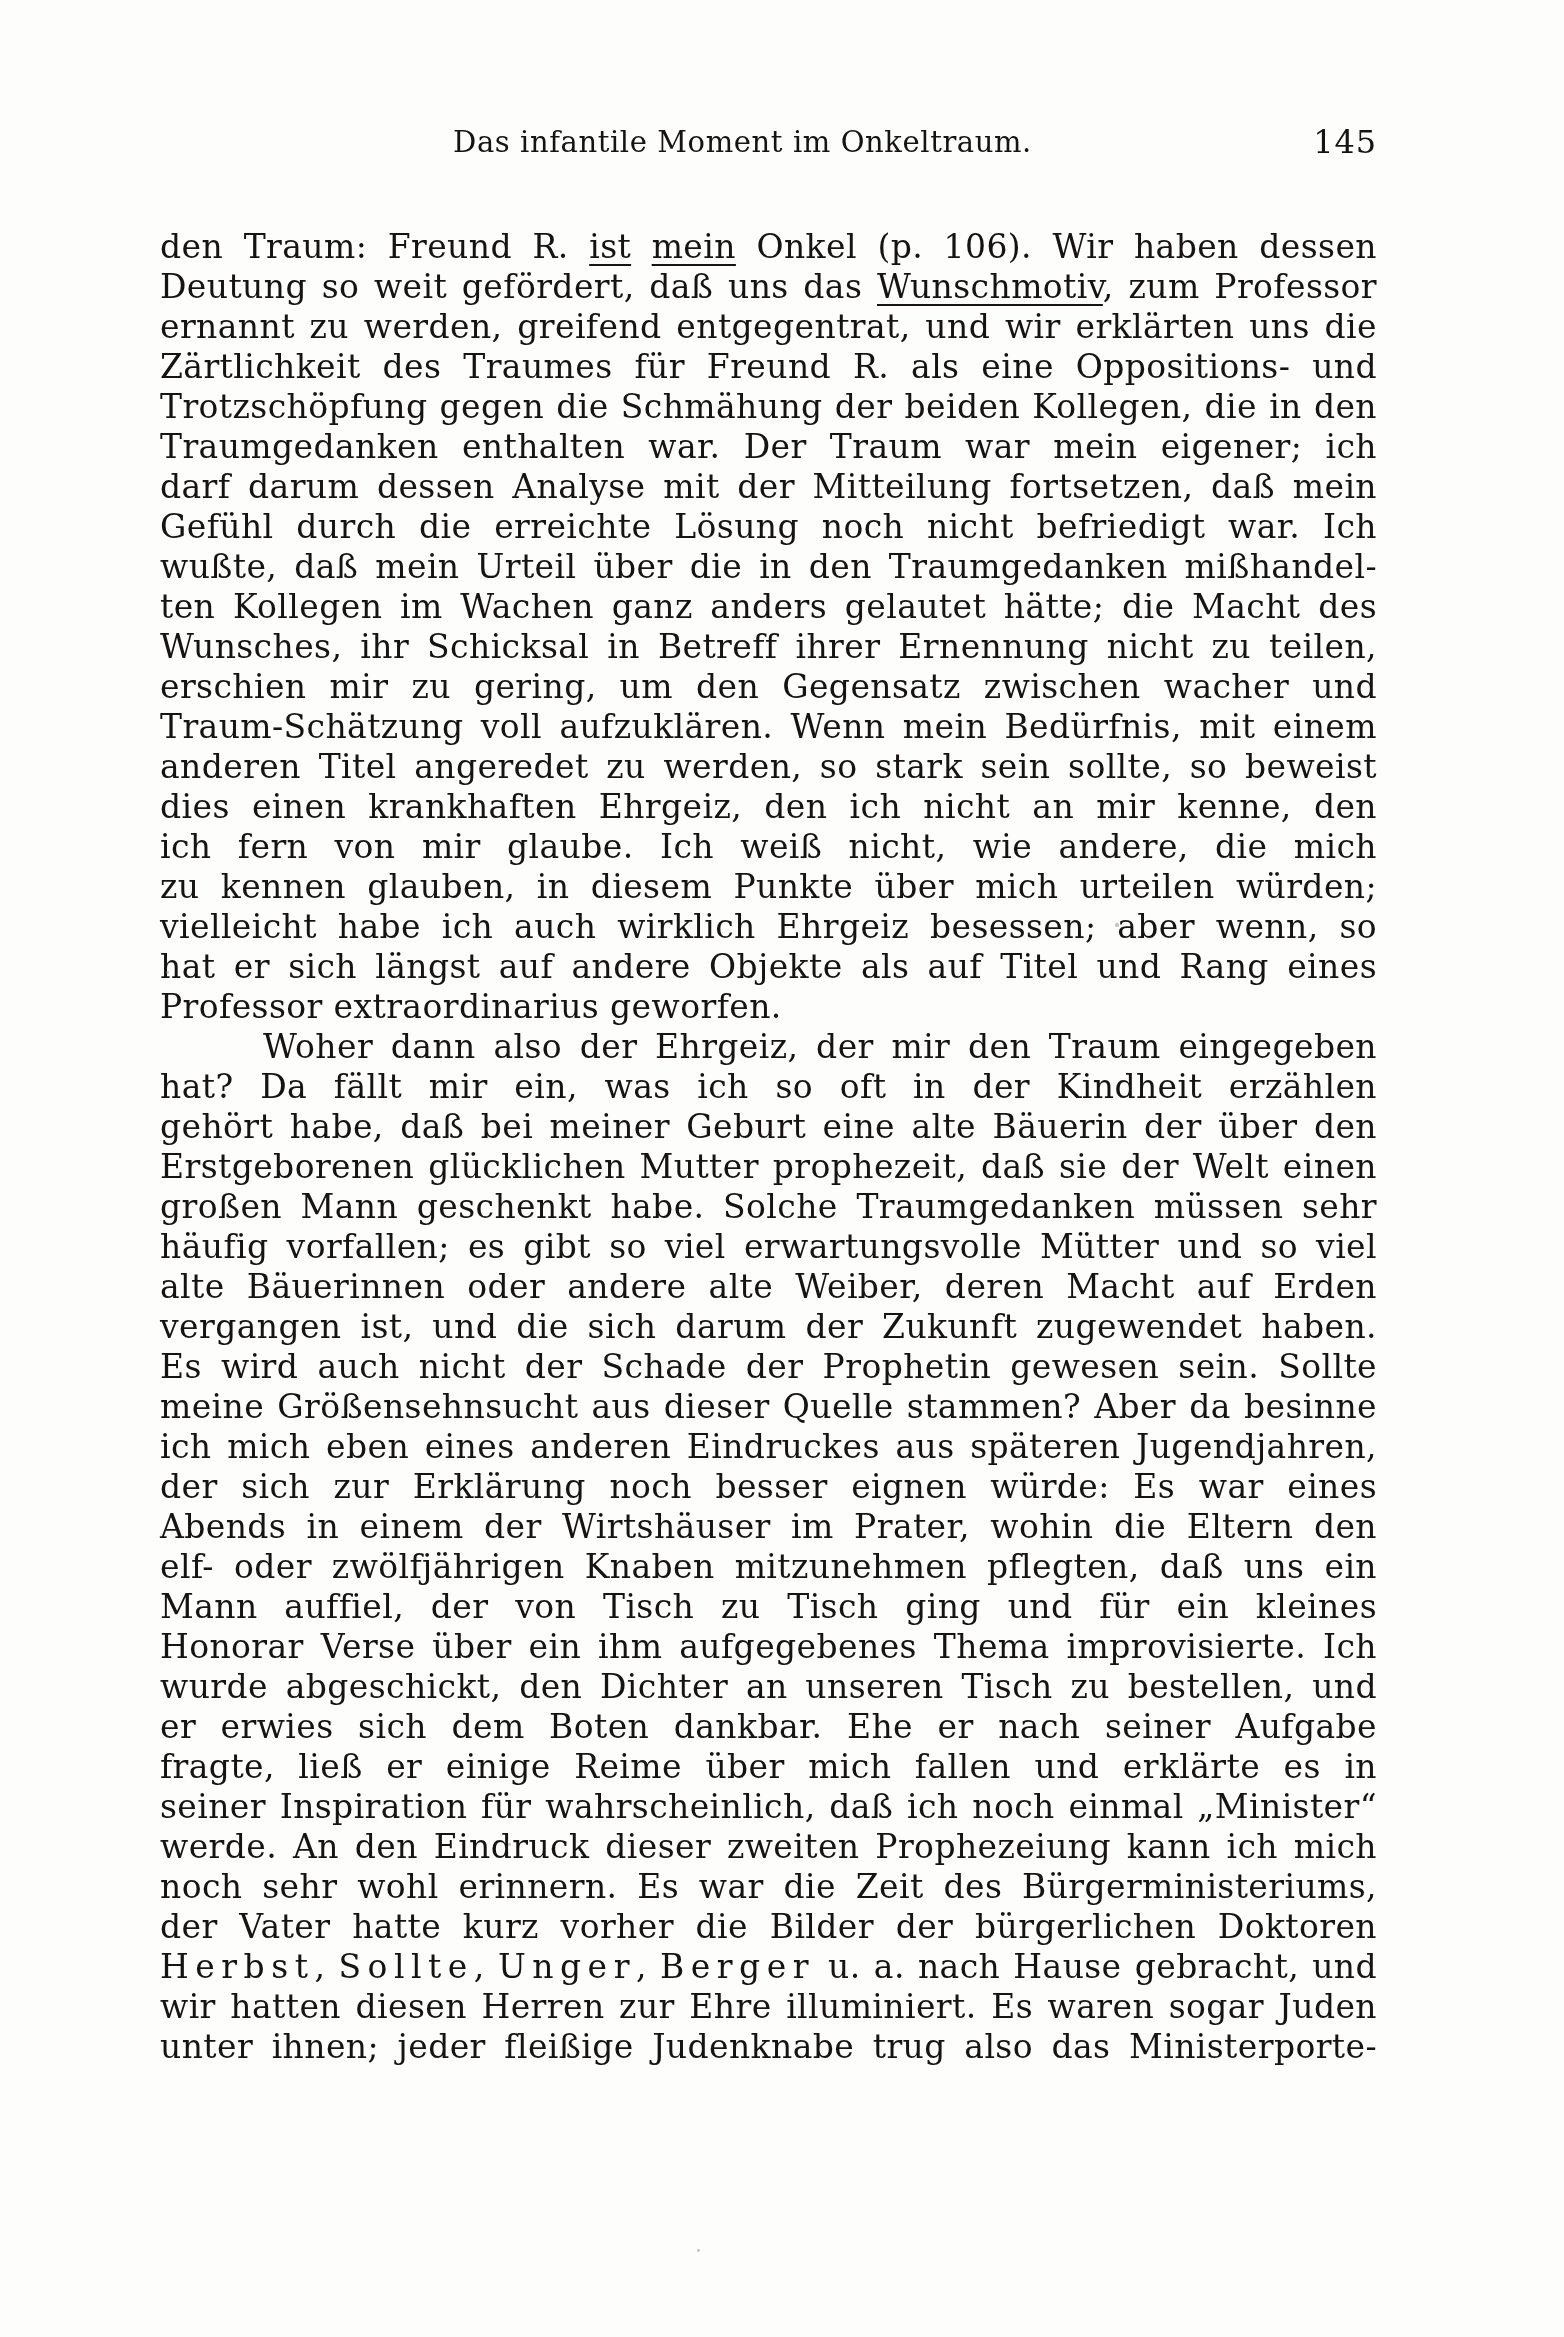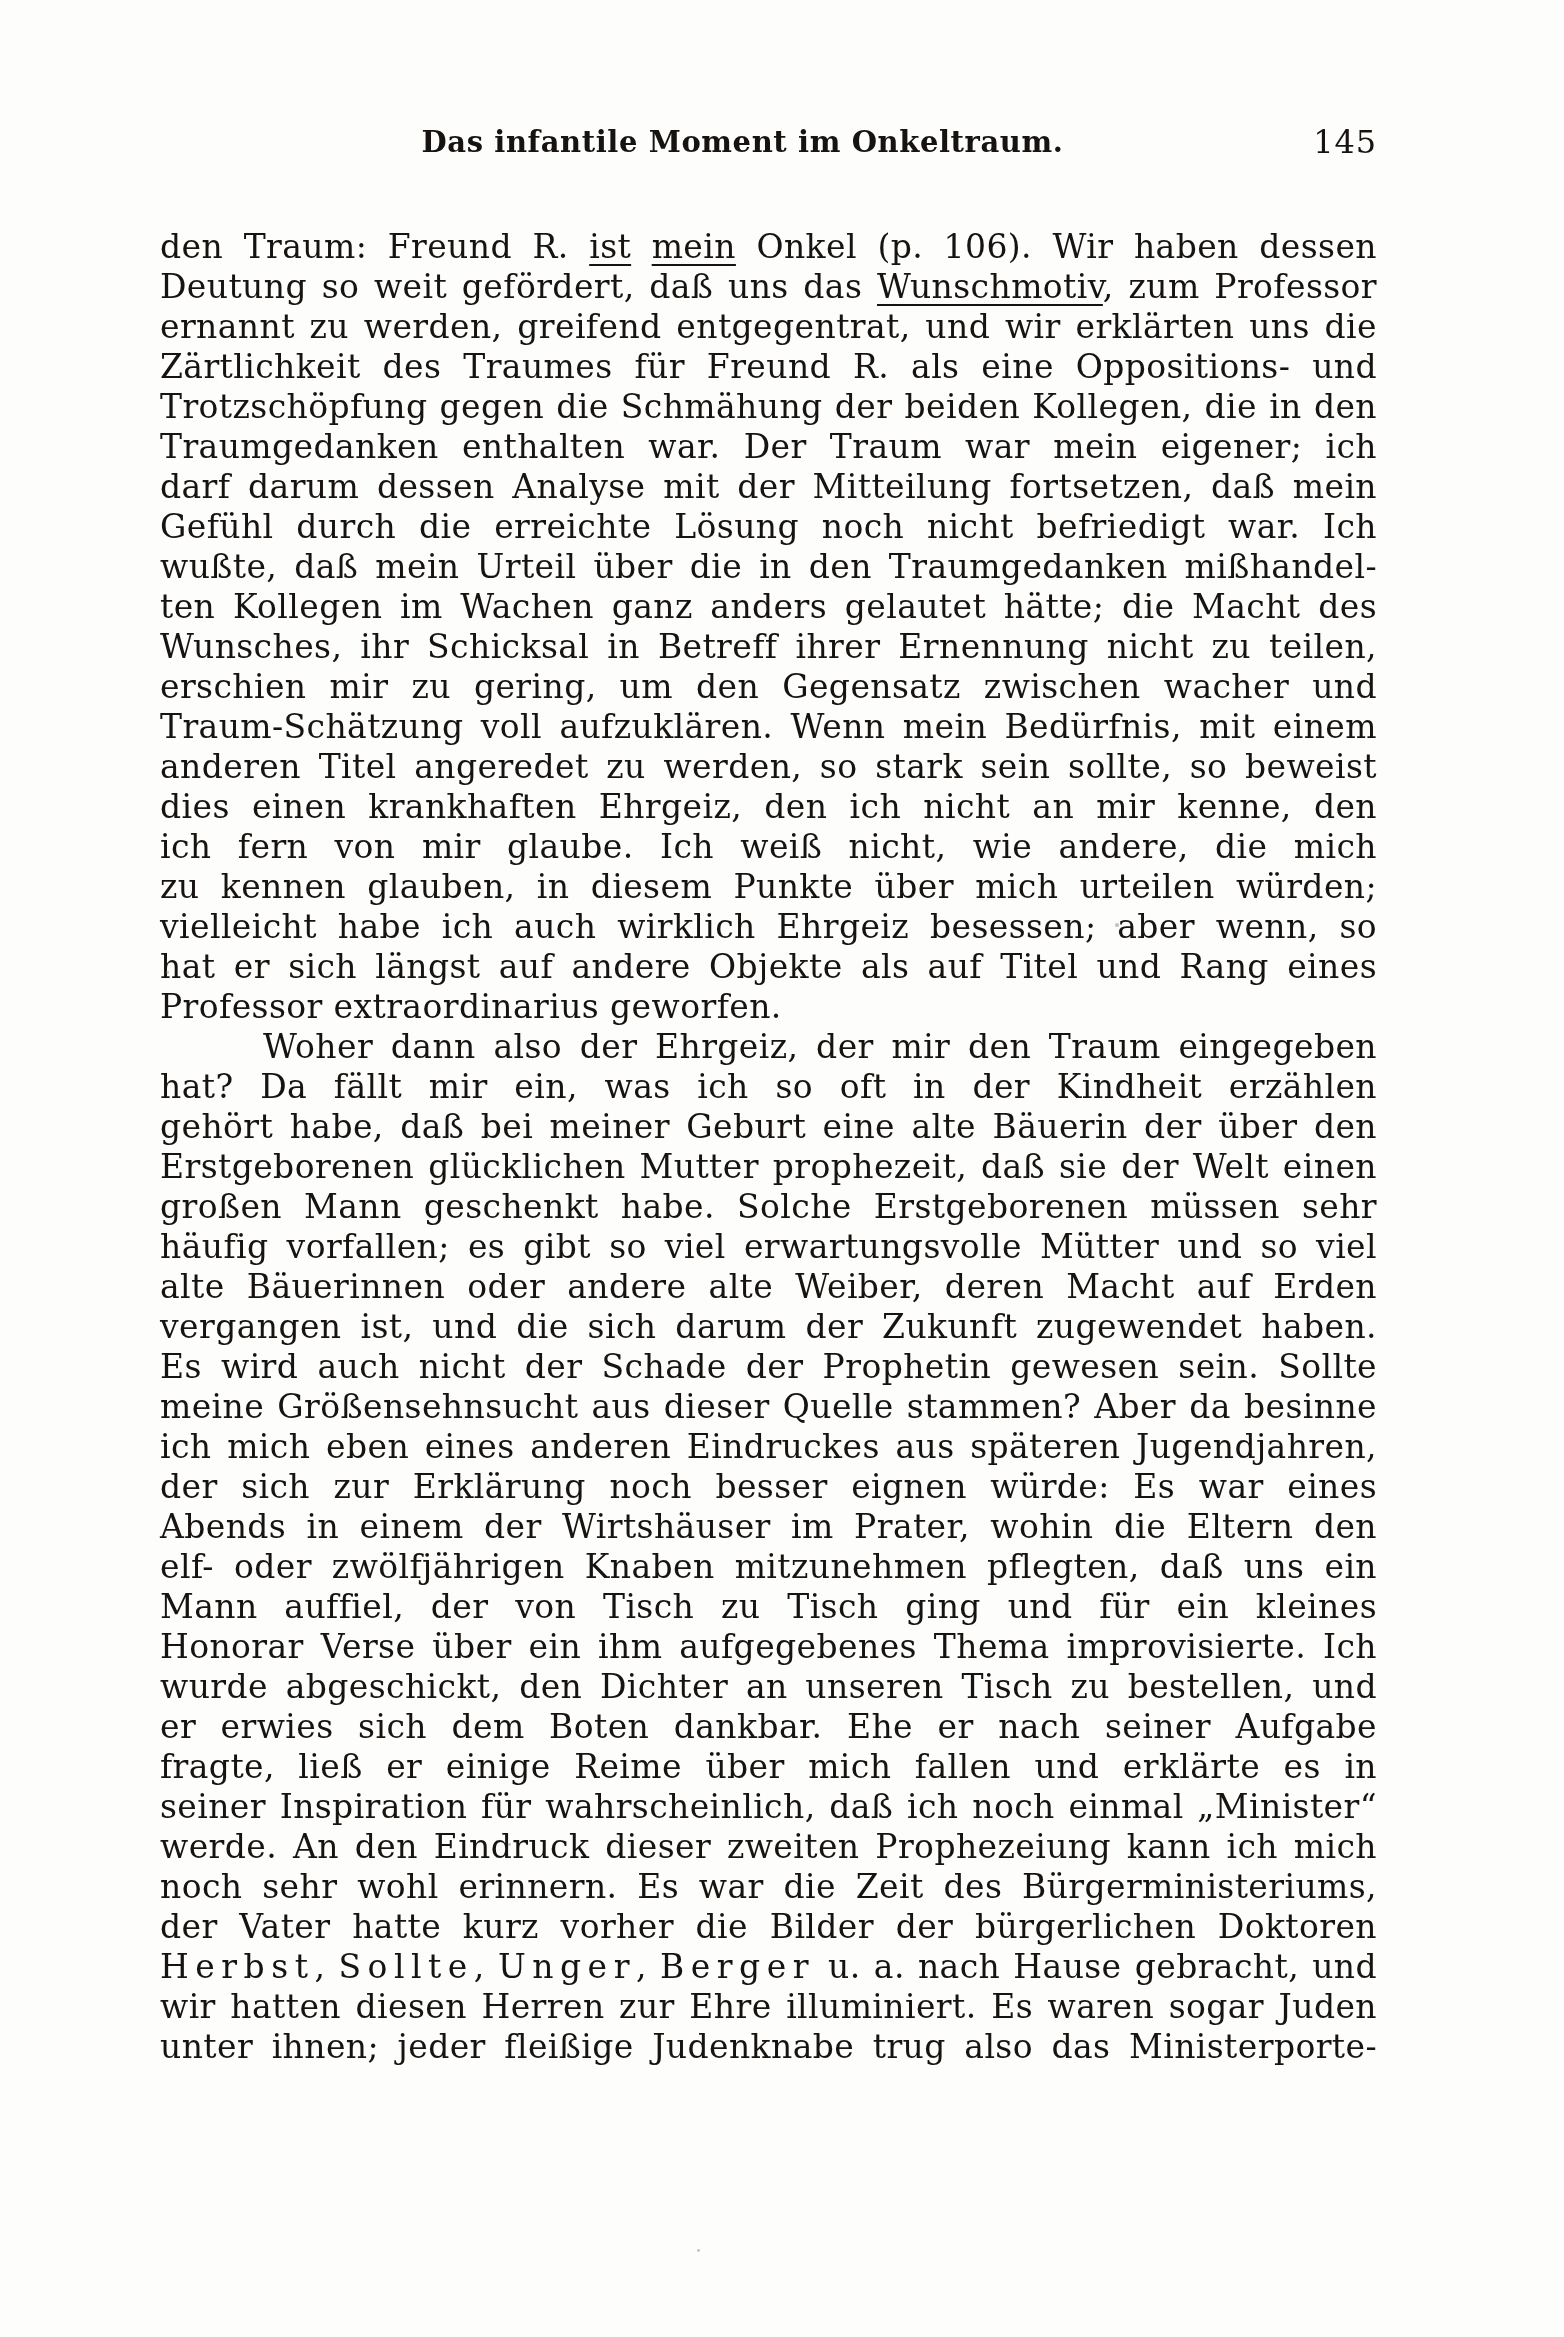--- a/index.html
+++ b/index.html
@@ -21,21 +21,21 @@
     top: 125px;
     left: 160px;
     width: 1217px;
     height: 41px;
   }
   .running-title {
     position: absolute;
     left: 0; right: 0;
     text-align: center;
     transform: translateX(-26px);
-    font-weight: 700;
+    font-weight: 400;
     font-size: 29px;
     letter-spacing: 0.6px;
     white-space: nowrap;
   }
   .page-number {
     position: absolute;
     right: 0;
     top: -1.9px;
     font-weight: 400;
     font-size: 32px;
@@ -105,21 +105,21 @@
       <div class="line">dies einen krankhaften Ehrgeiz, den ich nicht an mir kenne, den</div>
       <div class="line">ich fern von mir glaube. Ich weiß nicht, wie andere, die mich</div>
       <div class="line">zu kennen glauben, in diesem Punkte über mich urteilen würden;</div>
       <div class="line">vielleicht habe ich auch wirklich Ehrgeiz besessen; aber wenn, so</div>
       <div class="line">hat er sich längst auf andere Objekte als auf Titel und Rang eines</div>
       <div class="line no-just">Professor extraordinarius geworfen.</div>
       <div class="line indent">Woher dann also der Ehrgeiz, der mir den Traum eingegeben</div>
       <div class="line">hat? Da fällt mir ein, was ich so oft in der Kindheit erzählen</div>
       <div class="line">gehört habe, daß bei meiner Geburt eine alte Bäuerin der über den</div>
       <div class="line">Erstgeborenen glücklichen Mutter prophezeit, daß sie der Welt einen</div>
-      <div class="line">großen Mann geschenkt habe. Solche Erstgeborenen müssen sehr</div>
+      <div class="line">großen Mann geschenkt habe. Solche Traumgedanken müssen sehr</div>
       <div class="line">häufig vorfallen; es gibt so viel erwartungsvolle Mütter und so viel</div>
       <div class="line">alte Bäuerinnen oder andere alte Weiber, deren Macht auf Erden</div>
       <div class="line">vergangen ist, und die sich darum der Zukunft zugewendet haben.</div>
       <div class="line">Es wird auch nicht der Schade der Prophetin gewesen sein. Sollte</div>
       <div class="line">meine Größensehnsucht aus dieser Quelle stammen? Aber da besinne</div>
       <div class="line">ich mich eben eines anderen Eindruckes aus späteren Jugendjahren,</div>
       <div class="line">der sich zur Erklärung noch besser eignen würde: Es war eines</div>
       <div class="line">Abends in einem der Wirtshäuser im Prater, wohin die Eltern den</div>
       <div class="line">elf- oder zwölfjährigen Knaben mitzunehmen pflegten, daß uns ein</div>
       <div class="line">Mann auffiel, der von Tisch zu Tisch ging und für ein kleines</div>

